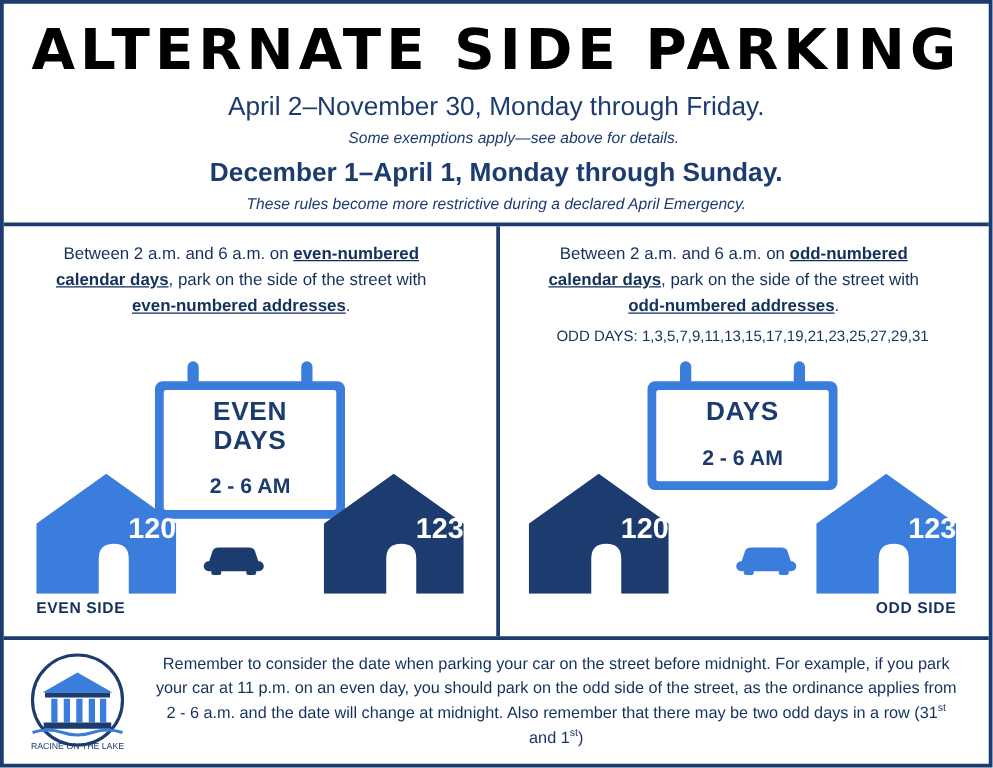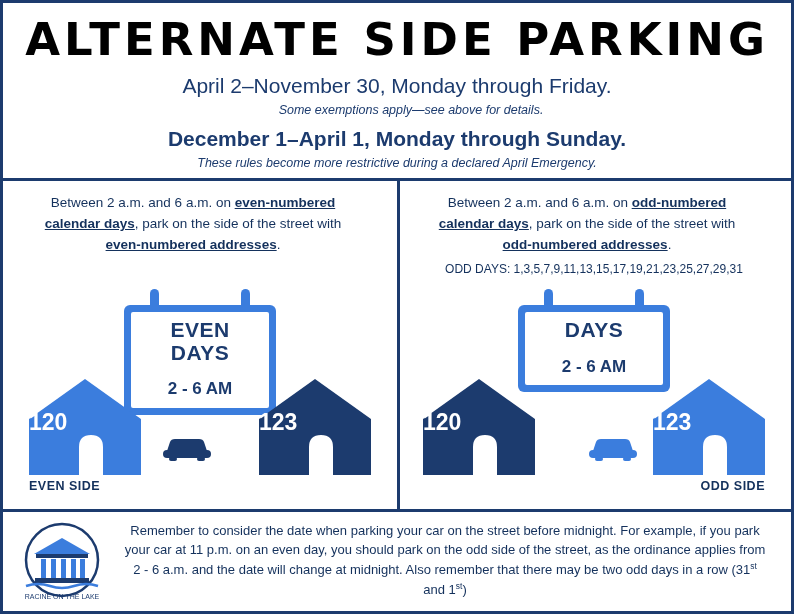--- a/index.html
+++ b/index.html
@@ -173,21 +173,21 @@
     height: 96px;
   }
   .house.left { left: 26px; }
   .house.right { right: 26px; }
   .house svg { display: block; }
   .house-num {
     position: absolute;
     left: 0;
     right: 0;
     top: 30px;
-    text-align: left;
+    text-align: right;
     color: #ffffff;
     font-size: 23px;
     font-weight: bold;
   }
   .side-label {
     position: absolute;
     bottom: 0;
     font-size: 12.5px;
     font-weight: bold;
     color: #14315c;

